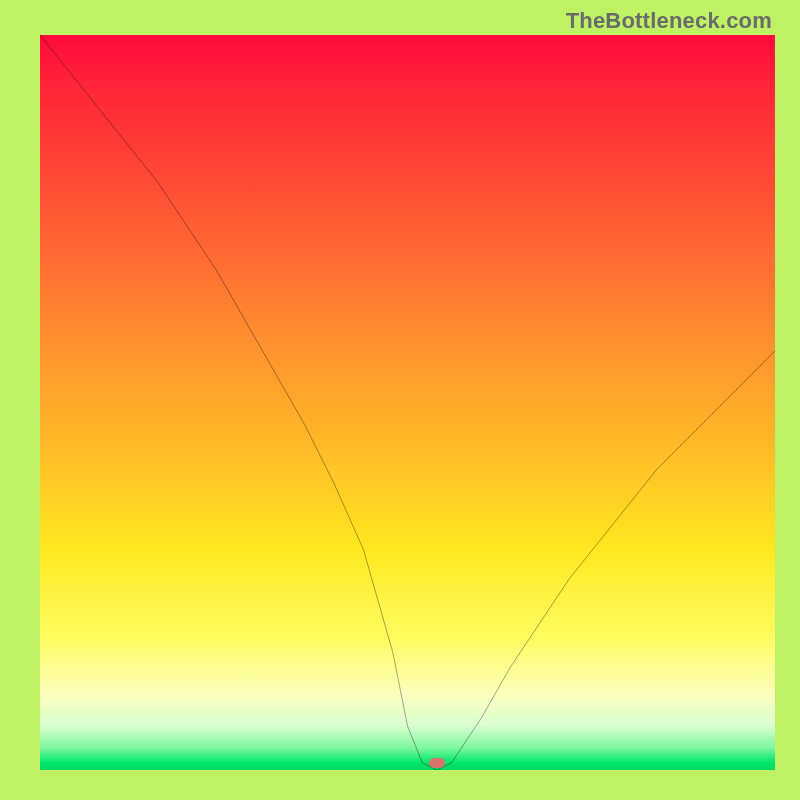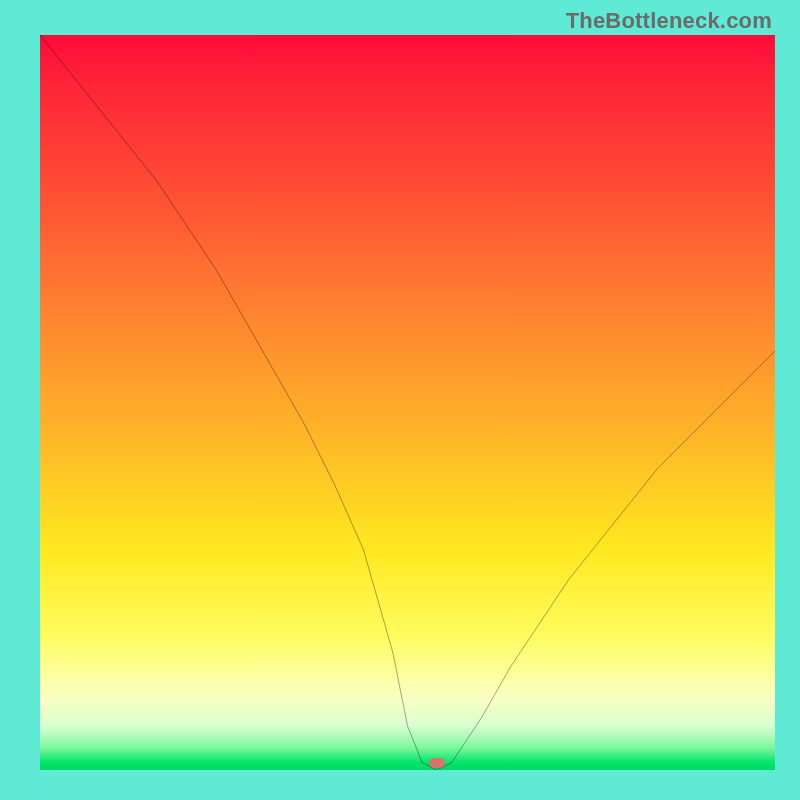--- a/index.html
+++ b/index.html
@@ -8,21 +8,21 @@
     width: 800px;
     height: 800px;
     background: #000;
     overflow: hidden;
     font-family: Arial, Helvetica, sans-serif;
   }
   .chart-wrap {
     position: relative;
     width: 800px;
     height: 800px;
-    background: #5eead4;
+    background: #bef264;
   }
   .plot-area {
     position: absolute;
     left: 40px;
     top: 35px;
     width: 735px;
     height: 735px;
     
     background: linear-gradient(to bottom,
       #ff0a3a 0%,

